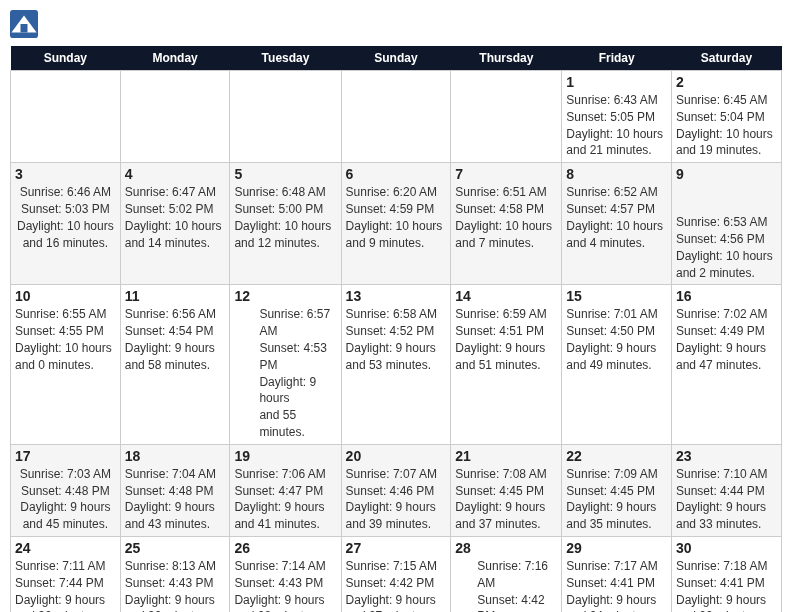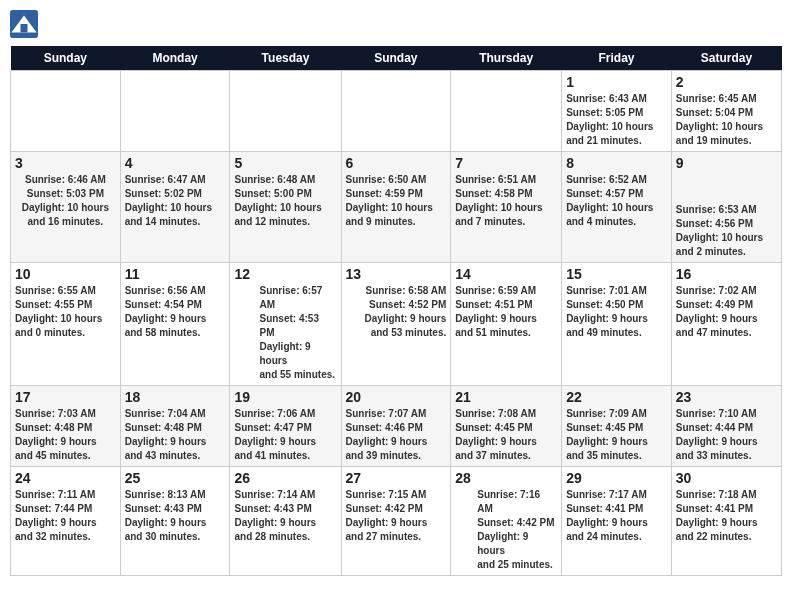--- a/index.html
+++ b/index.html
@@ -67,23 +67,22 @@
     }
     .day-num {
       font-size: 14px;
       font-weight: bold;
       color: #222;
       display: block;
       margin-bottom: 2px;
     }
     .day-info {
       color: #333;
-      font-size: 10px;
+      font-size: 12px;
       line-height: 1.4;
-      font-weight: bold;
     }
     .empty-cell {
       background: #f9f9f9;
     }
     tr:nth-child(even) td { background: #f5f5f5; }
     tr:nth-child(odd) td { background: #fff; }
     thead tr th { background-color: #0f172a; text-align: center; }
   </style>
 </head>
 <body>
@@ -159,21 +158,21 @@
         </td>
         <td>
           <span class="day-num">5</span>
           <div class="day-info" style="white-space: pre-line;">Sunrise: 6:48 AM
 Sunset: 5:00 PM
 Daylight: 10 hours
 and 12 minutes.</div>
         </td>
         <td>
           <span class="day-num">6</span>
-          <div class="day-info" style="white-space: pre-line;">Sunrise: 6:50 AM
+          <div class="day-info" style="white-space: pre-line;">Sunrise: 6:20 AM
 Sunset: 4:59 PM
 Daylight: 10 hours
 and 9 minutes.</div>
         </td>
         <td>
           <span class="day-num">7</span>
           <div class="day-info" style="white-space: pre-line;">Sunrise: 6:51 AM
 Sunset: 4:58 PM
 Daylight: 10 hours
 and 7 minutes.</div>
@@ -210,21 +209,21 @@
         </td>
         <td>
           <span class="day-num">12</span>
           <div class="day-info" style="white-space: pre-line; margin-left: 25px;">Sunrise: 6:57 AM
 Sunset: 4:53 PM
 Daylight: 9 hours
 and 55 minutes.</div>
         </td>
         <td>
           <span class="day-num">13</span>
-          <div class="day-info" style="white-space: pre-line; text-align: right;">Sunrise: 6:58 AM
+          <div class="day-info" style="white-space: pre-line;">Sunrise: 6:58 AM
 Sunset: 4:52 PM
 Daylight: 9 hours
 and 53 minutes.</div>
         </td>
         <td>
           <span class="day-num">14</span>
           <div class="day-info" style="white-space: pre-line;">Sunrise: 6:59 AM
 Sunset: 4:51 PM
 Daylight: 9 hours
 and 51 minutes.</div>
@@ -240,21 +239,21 @@
           <span class="day-num">16</span>
           <div class="day-info" style="white-space: pre-line;">Sunrise: 7:02 AM
 Sunset: 4:49 PM
 Daylight: 9 hours
 and 47 minutes.</div>
         </td>
       </tr>
       <tr>
         <td>
           <span class="day-num">17</span>
-          <div class="day-info" style="white-space: pre-line;">Sunrise: 7:03 AM
+          <div class="day-info" style="white-space: pre-line; text-align: center;">Sunrise: 7:03 AM
 Sunset: 4:48 PM
 Daylight: 9 hours
 and 45 minutes.</div>
         </td>
         <td>
           <span class="day-num">18</span>
           <div class="day-info" style="white-space: pre-line;">Sunrise: 7:04 AM
 Sunset: 4:48 PM
 Daylight: 9 hours
 and 43 minutes.</div>

